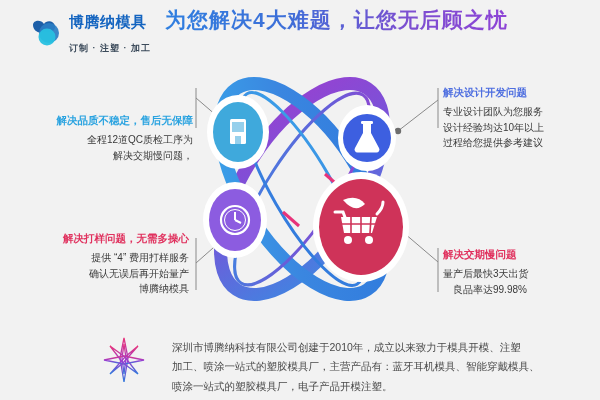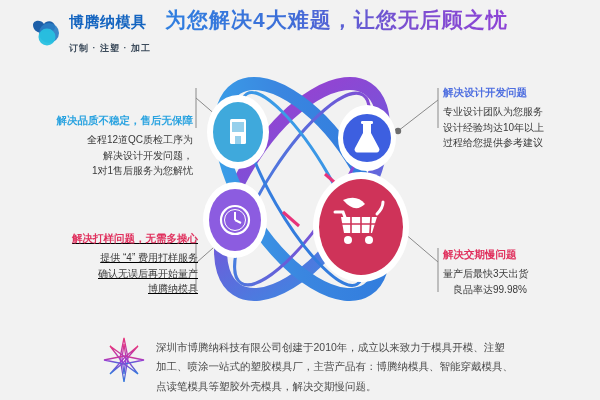--- a/index.html
+++ b/index.html
@@ -37,29 +37,29 @@
   .callout .c-title{font-size:10.5px;font-weight:bold;white-space:nowrap;margin-bottom:4px;}
   .callout .c-line{font-size:10px;color:#3a3a3a;white-space:nowrap;line-height:1.55;}
 
   .c-left{text-align:right;}
   .c-right{text-align:left;}
 
   .blue-title{color:#2aa3e0;}
   .red-title{color:#e0315e;}
 
   .cal-tl{left:18px;top:86px;width:175px;margin-top:28px;}
-  .cal-bl{left:13px;top:232px;width:185px;text-decoration:underline;}
+  .cal-bl{left:4px;top:232px;width:185px;}
   .cal-tr{left:443px;top:86px;width:160px;}
   .cal-br{left:443px;top:248px;width:160px;}
 
   
   .connectors{position:absolute;left:0;top:0;width:600px;height:400px;pointer-events:none;}
 
   
-  .footer{position:absolute;left:96px;top:330px;width:500px;display:flex;gap:4px;align-items:flex-start;}
+  .footer{position:absolute;left:96px;top:330px;width:500px;display:flex;gap:20px;align-items:flex-start;}
   .footer-star{width:56px;height:60px;flex:0 0 auto;}
   .footer-text{font-size:10.5px;line-height:1.85;color:#4a4a4a;padding-top:8px;}
   .footer-text div{white-space:nowrap;}
 </style>
 </head>
 <body>
 
 <div id="page">
 
   <div class="logo">
@@ -186,22 +186,21 @@
           <circle cx="173" cy="178" r="4"></circle>
           <circle cx="194" cy="178" r="4"></circle>
         </g>
       </g>
     </svg>
   </div>
 
   <div class="callout c-left cal-tl">
     <div class="c-title blue-title">解决品质不稳定，售后无保障</div>
     <div class="c-line">全程12道QC质检工序为</div>
-    <div class="c-line">解决设计开发问题，</div>
-    <div class="c-line">1对1售后服务为您解忧</div>
+    <div class="c-line">解决交期慢问题，</div>
   </div>
 
   <div class="callout c-left cal-bl">
     <div class="c-title red-title">解决打样问题，无需多操心</div>
     <div class="c-line">提供 “4” 费用打样服务</div>
     <div class="c-line">确认无误后再开始量产</div>
     <div class="c-line">博腾纳模具</div>
   </div>
 
   <div class="callout c-right cal-tr">
@@ -231,18 +230,18 @@
           <path d="M28 8 L32 28 L28 52 L24 28 Z"></path>
           <path d="M8 30 L28 26 L48 30 L28 34 Z"></path>
           <path d="M14 16 L29 27 L42 44 L27 33 Z"></path>
           <path d="M42 16 L29 27 L14 44 L27 33 Z"></path>
           <path d="M28 14 L30 28 L28 44 L26 28 Z"></path>
         </g>
       </svg>
     </div>
     <div class="footer-text">
       <div>深圳市博腾纳科技有限公司创建于2010年，成立以来致力于模具开模、注塑</div>
-      <div>加工、喷涂一站式的塑胶模具厂，主营产品有：博腾纳模具、智能穿戴模具、</div>
-      <div>点读笔模具等塑胶外壳模具，解决交期慢问题。</div>
+      <div>加工、喷涂一站式的塑胶模具厂，主营产品有：蓝牙耳机模具、智能穿戴模具、</div>
+      <div>喷涂一站式的塑胶模具厂，电子产品开模注塑。</div>
     </div>
   </div>
 
 </div>
 
 </body></html>

